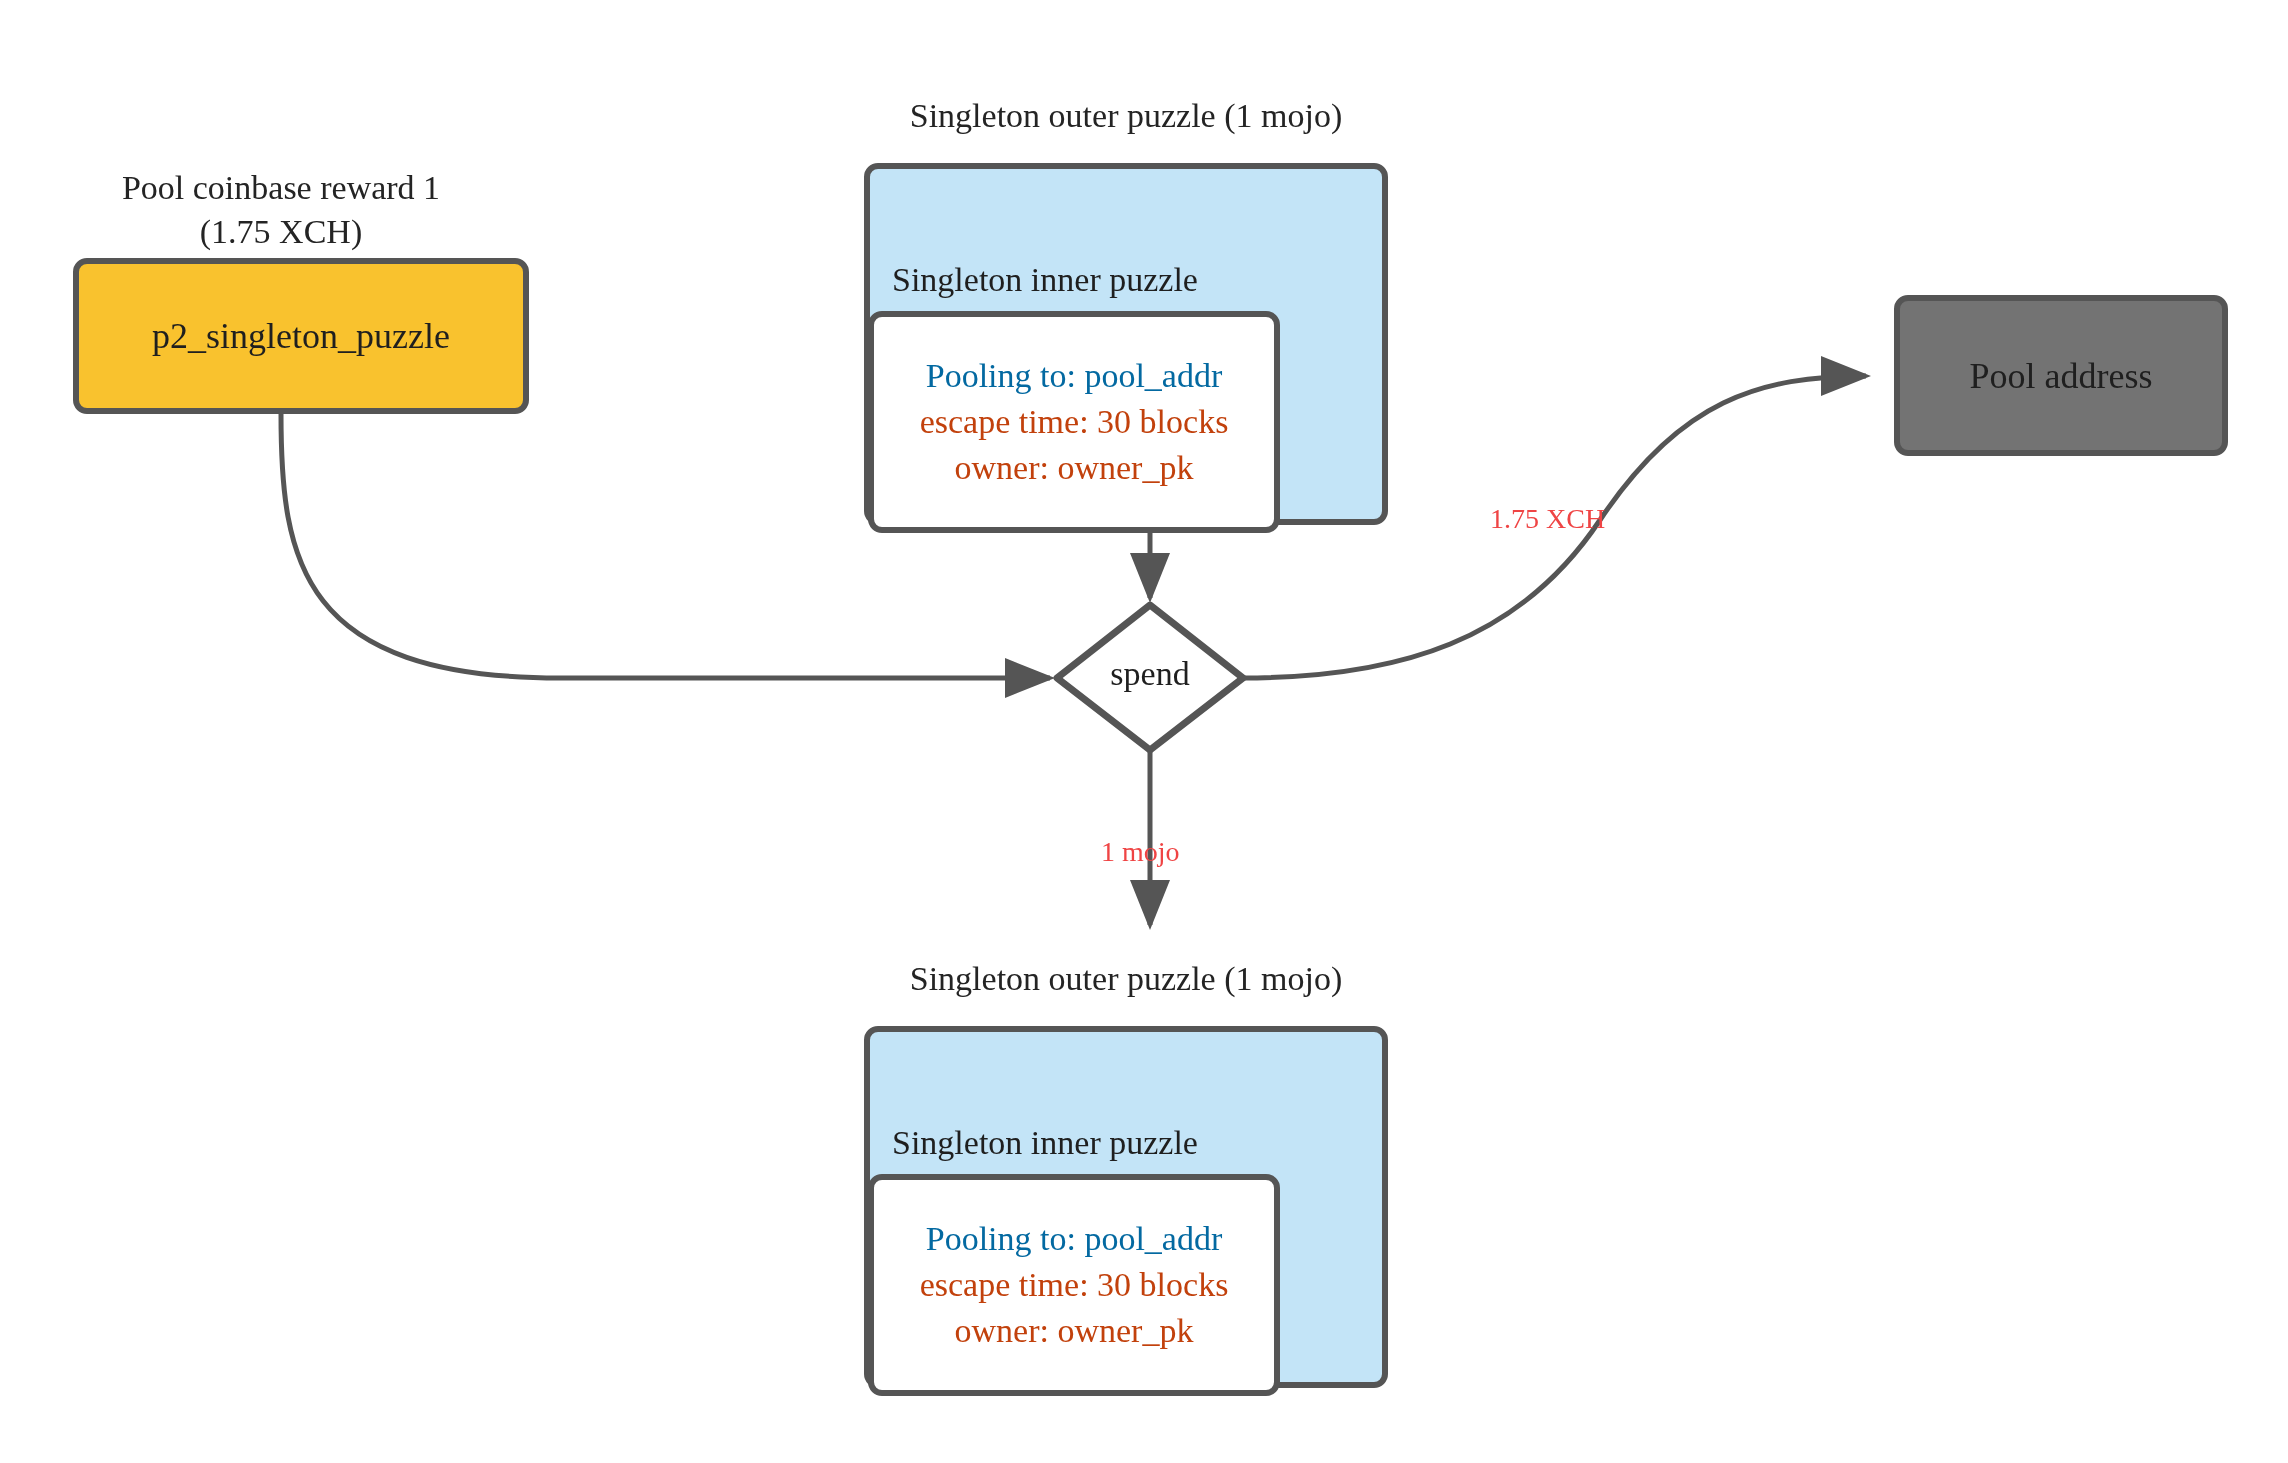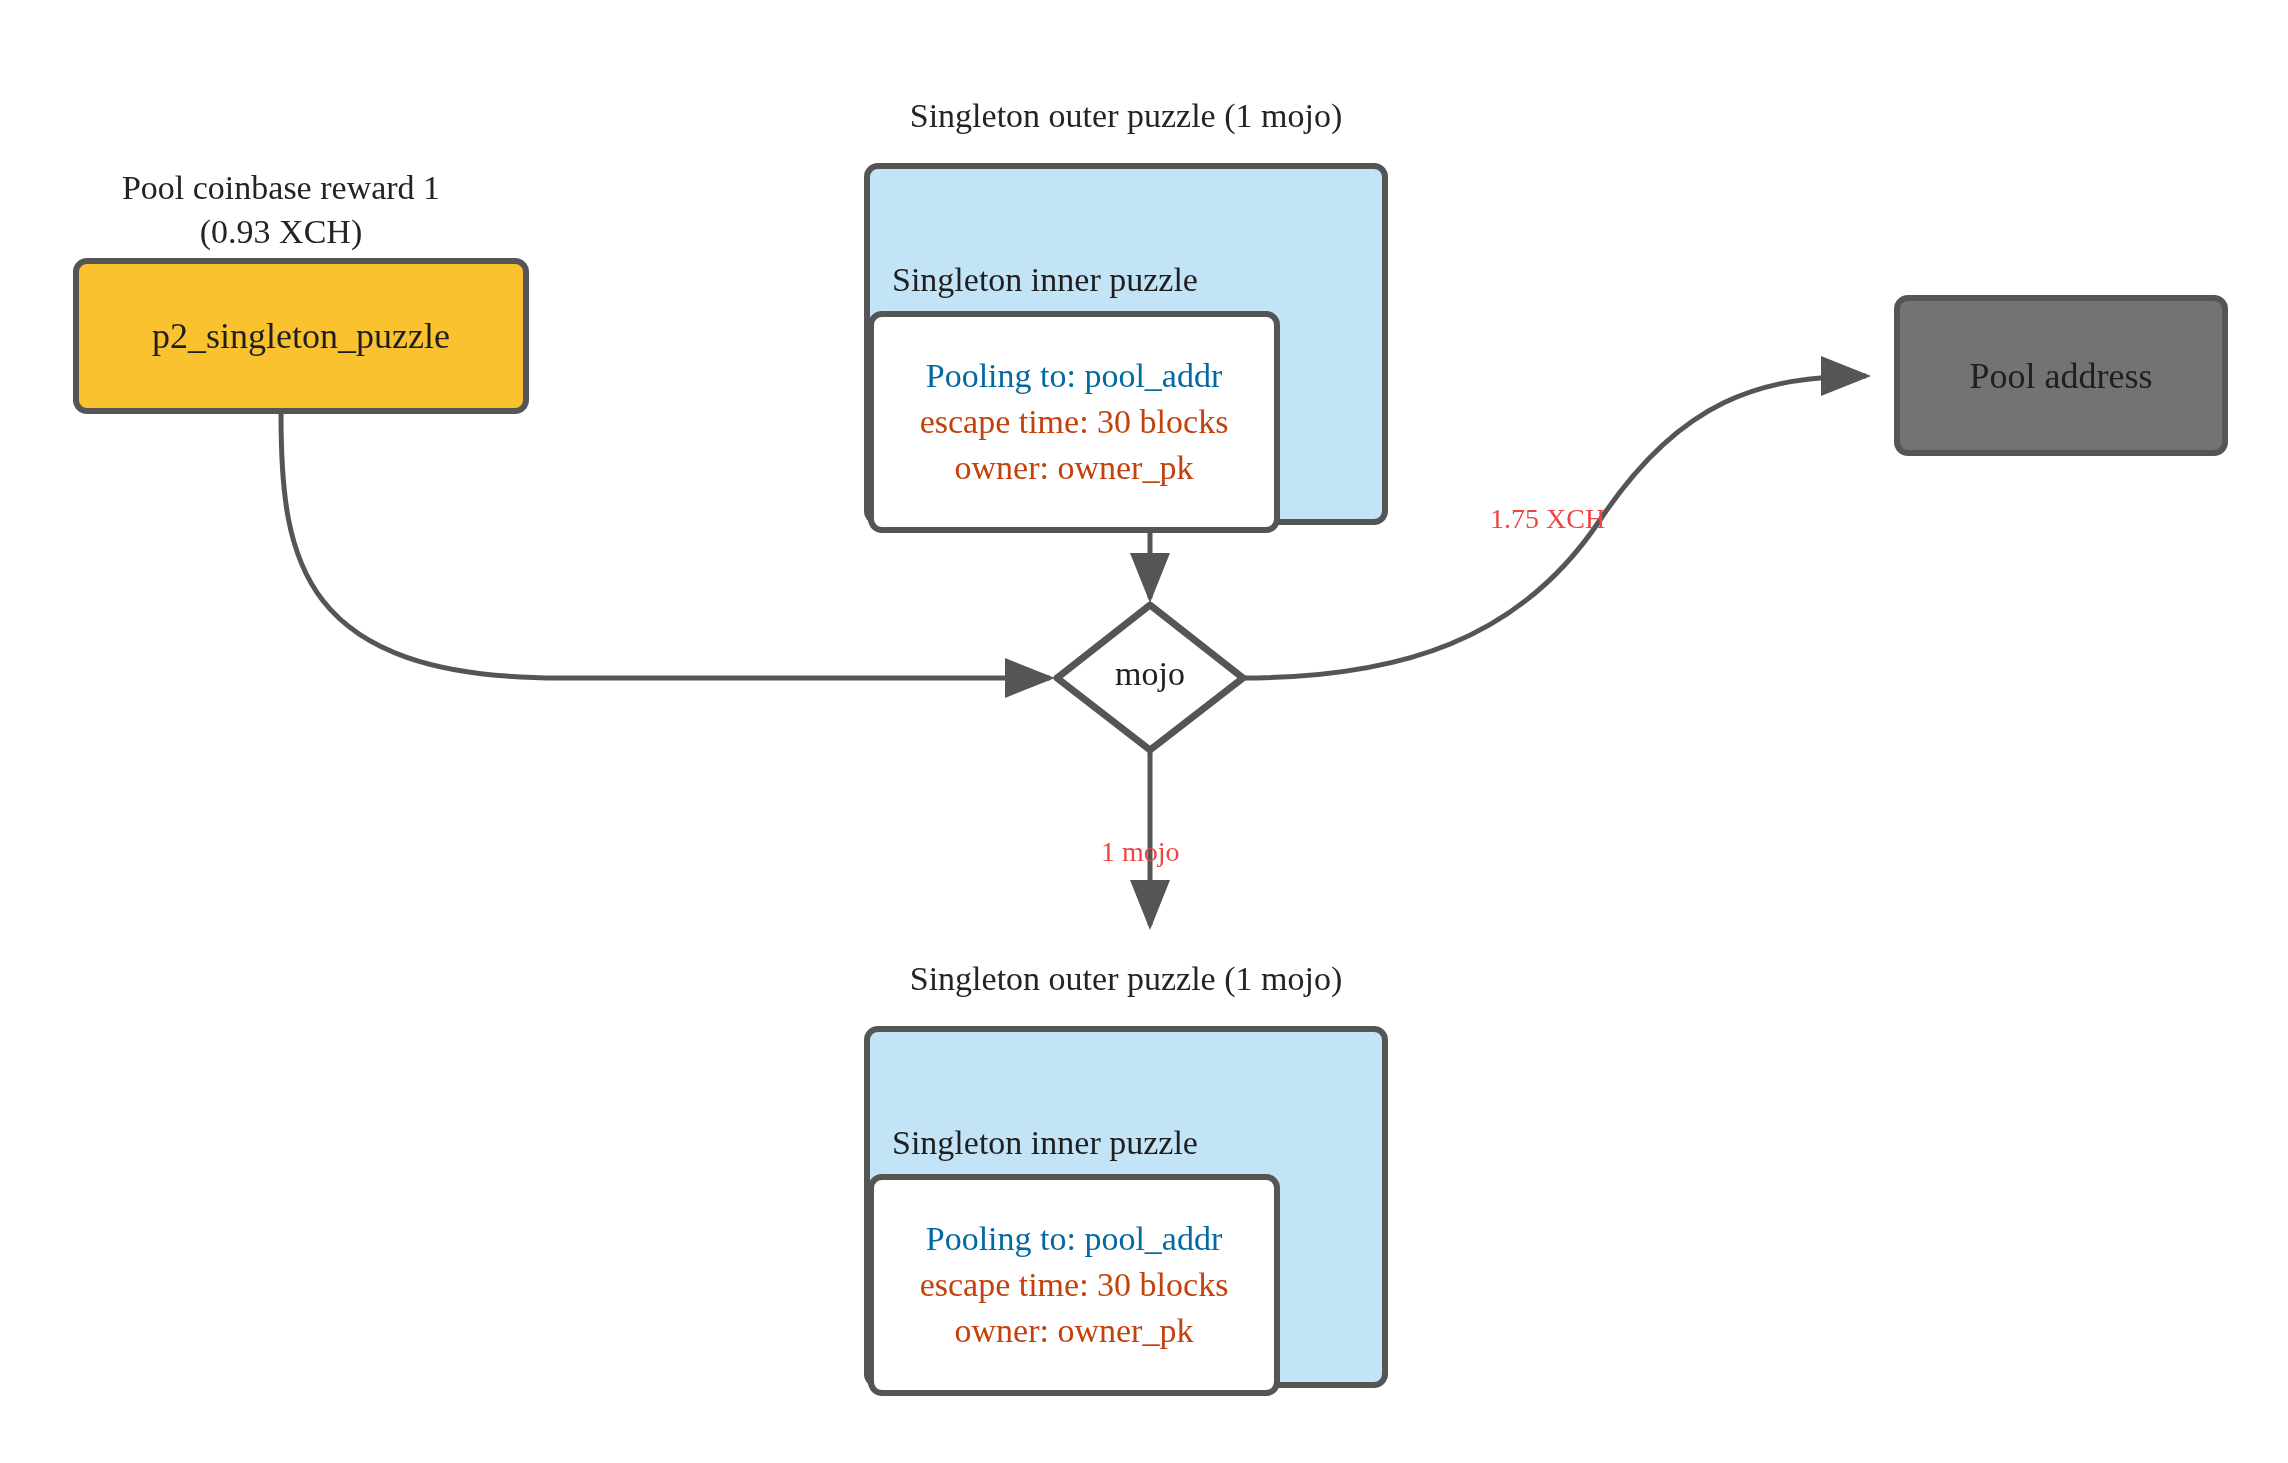--- a/index.html
+++ b/index.html
@@ -60,27 +60,27 @@
 
     <path d="M 1150 527 L 1150 598" fill="none" stroke="#555555" stroke-width="5" marker-end="url(#arrow)"></path>
 
     <path d="M 1242 678 C 1400 678, 1520 640, 1600 520 C 1680 400, 1760 376, 1866 376" fill="none" stroke="#555555" stroke-width="5" marker-end="url(#arrow)"></path>
 
     <path d="M 1150 748 L 1150 925" fill="none" stroke="#555555" stroke-width="5" marker-end="url(#arrow)"></path>
 
     <polygon points="1150,605 1243,678 1150,750 1057,678" fill="#ffffff" stroke="#555555" stroke-width="7" stroke-linejoin="round"></polygon>
   </svg>
 
-  <div id="spendtext">mojo</div>
+  <div id="spendtext">spend</div>
 
   <div class="edgelabel" id="lbl-xch">1.75 XCH</div>
   <div class="edgelabel" id="lbl-mojo">1 mojo</div>
 
   <div class="cap" style="left:73px;top:166px;width:416px;">Pool coinbase reward 1</div>
-  <div class="cap" style="left:73px;top:210px;width:416px;">(0.93 XCH)</div>
+  <div class="cap" style="left:73px;top:210px;width:416px;">(1.75 XCH)</div>
 
   <div class="node" id="p2box">
     <span class="lbl">p2_singleton_puzzle</span>
   </div>
 
   <div class="cap" style="left:864px;top:94px;width:524px;">Singleton outer puzzle (1 mojo)</div>
 
   <div class="outer" id="outer-top">
     <div class="innerlabel">Singleton inner puzzle</div>
     <div class="inner">

